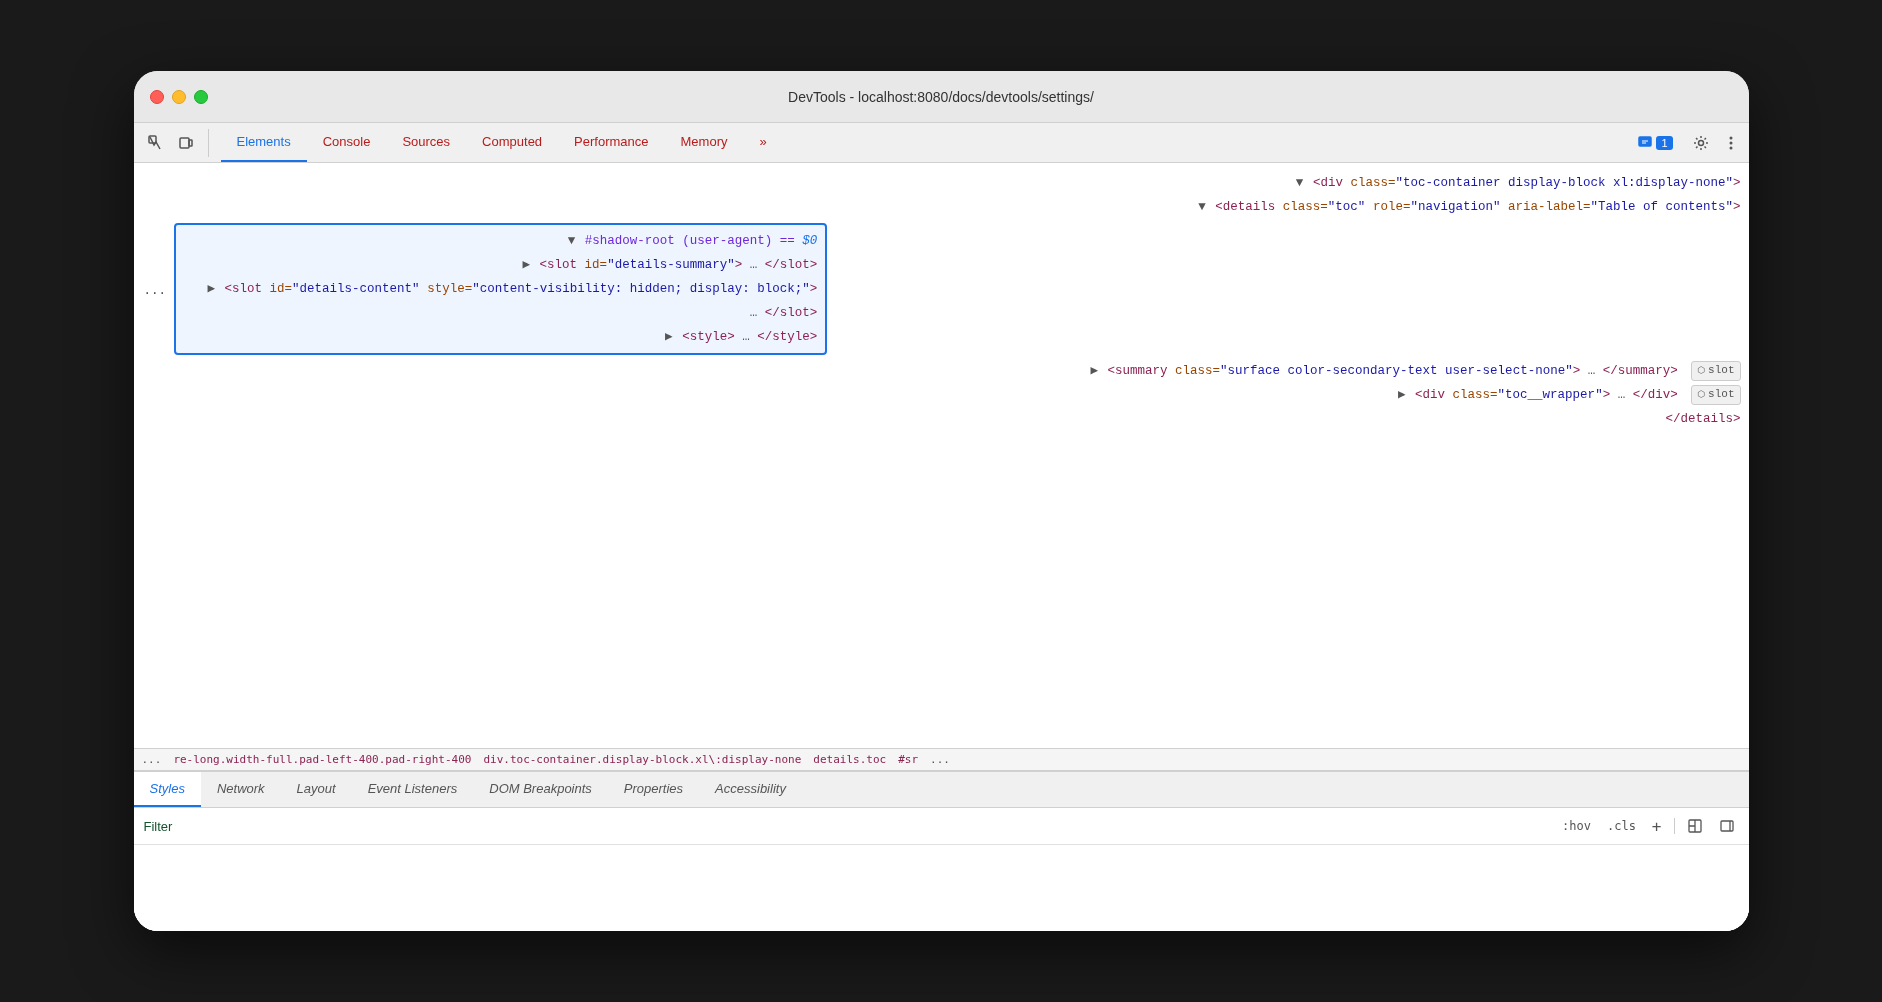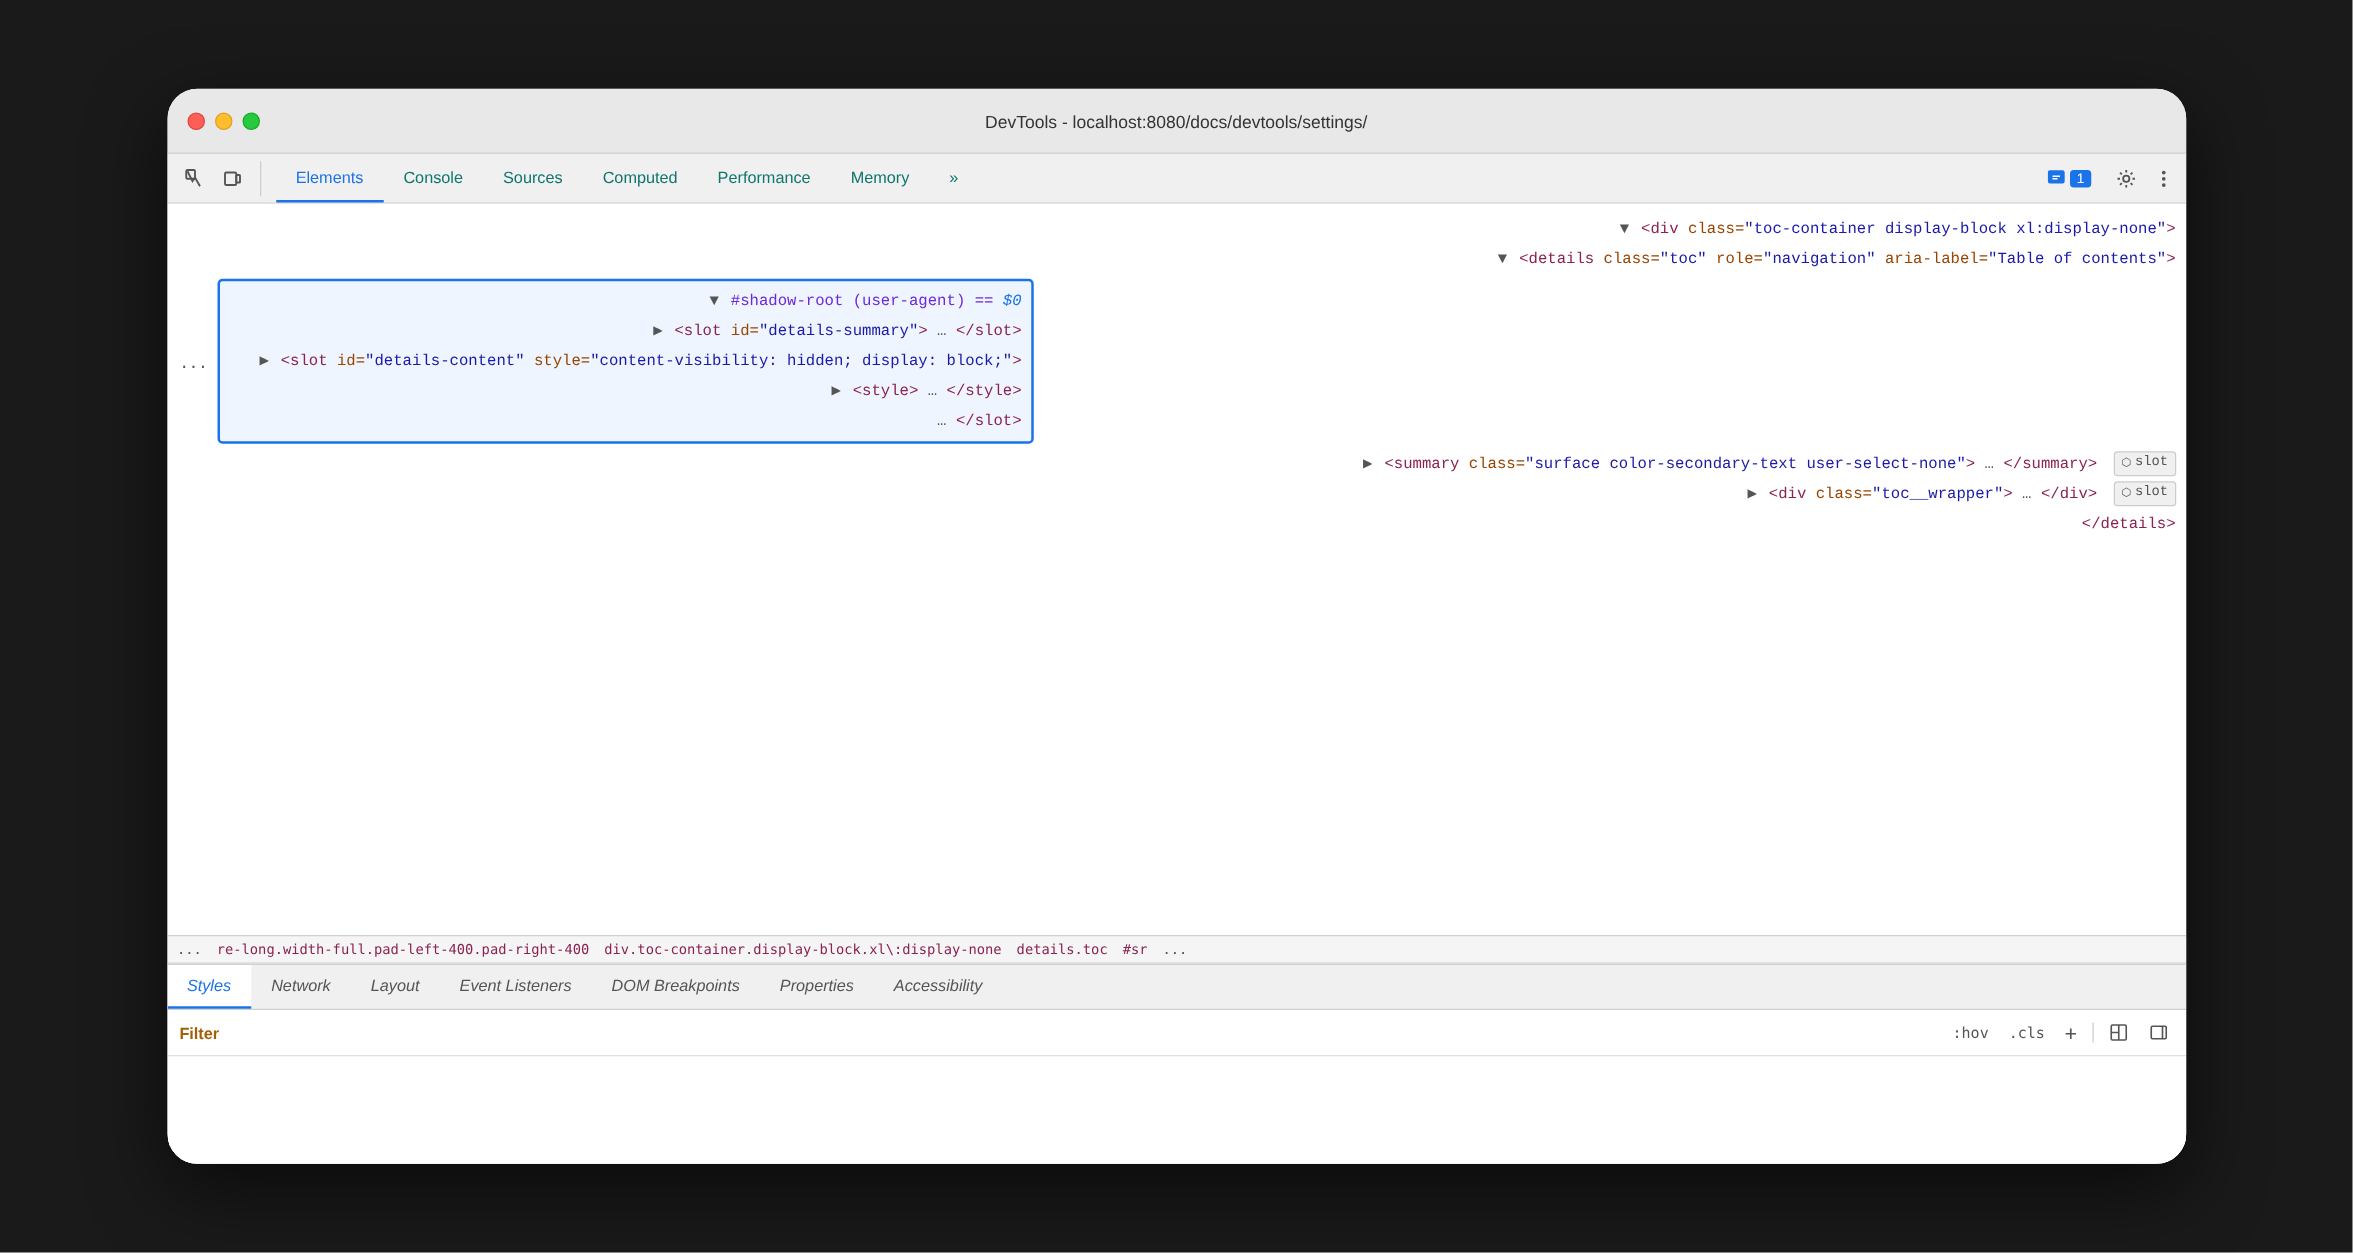--- a/index.html
+++ b/index.html
@@ -108,21 +108,21 @@
       align-items: stretch;
       height: 100%;
       gap: 0;
     }
 
     .tab {
       padding: 0 16px;
       display: flex;
       align-items: center;
       font-size: 13px;
-      color: #0f766e;
+      color: #b91c1c;
       cursor: pointer;
       border-bottom: 2px solid transparent;
       white-space: nowrap;
     }
 
     .tab.active {
       color: #1a73e8;
       border-bottom: 2px solid #1a73e8;
     }
 
@@ -287,22 +287,21 @@
     .filter-bar {
       display: flex;
       align-items: center;
       padding: 6px 10px;
       border-bottom: 1px solid #e0e0e0;
       gap: 8px;
     }
 
     .filter-label {
       font-size: 13px;
-      color: #a16207;
-      font-weight: bold;
+      color: #14532d;
     }
 
     .filter-right {
       margin-left: auto;
       display: flex;
       align-items: center;
       gap: 8px;
     }
 
     .filter-btn {
@@ -450,30 +449,30 @@
               <span class="tag">&lt;/slot&gt;</span>
             </div>
 
             <div class="shadow-root-line shadow-root-indent-1">
               <span class="triangle">▶</span>
               <span class="tag">&lt;slot</span>
               <span class="attr-name"> id=</span><span class="attr-value">"details-content"</span>
               <span class="attr-name"> style=</span><span class="attr-value">"content-visibility: hidden; display: block;"</span><span class="tag">&gt;</span>
             </div>
 
+            <div class="shadow-root-line shadow-root-indent-2">
+              <span class="ellipsis">…</span>
+              <span class="tag">&lt;/slot&gt;</span>
+            </div>
+
             <div class="shadow-root-line shadow-root-indent-1">
               <span class="triangle">▶</span>
               <span class="tag">&lt;style&gt;</span>
               <span class="ellipsis">…</span>
               <span class="tag">&lt;/style&gt;</span>
-            </div>
-
-            <div class="shadow-root-line shadow-root-indent-2">
-              <span class="ellipsis">…</span>
-              <span class="tag">&lt;/slot&gt;</span>
             </div>
 
           </div>
         </div>
 
         <div class="dom-line dom-indent-3">
           <span class="triangle">▶</span>
           <span class="tag">&lt;summary</span>
           <span class="attr-name"> class=</span><span class="attr-value">"surface color-secondary-text user-select-none"</span><span class="tag">&gt;</span>
           <span class="ellipsis">…</span>

